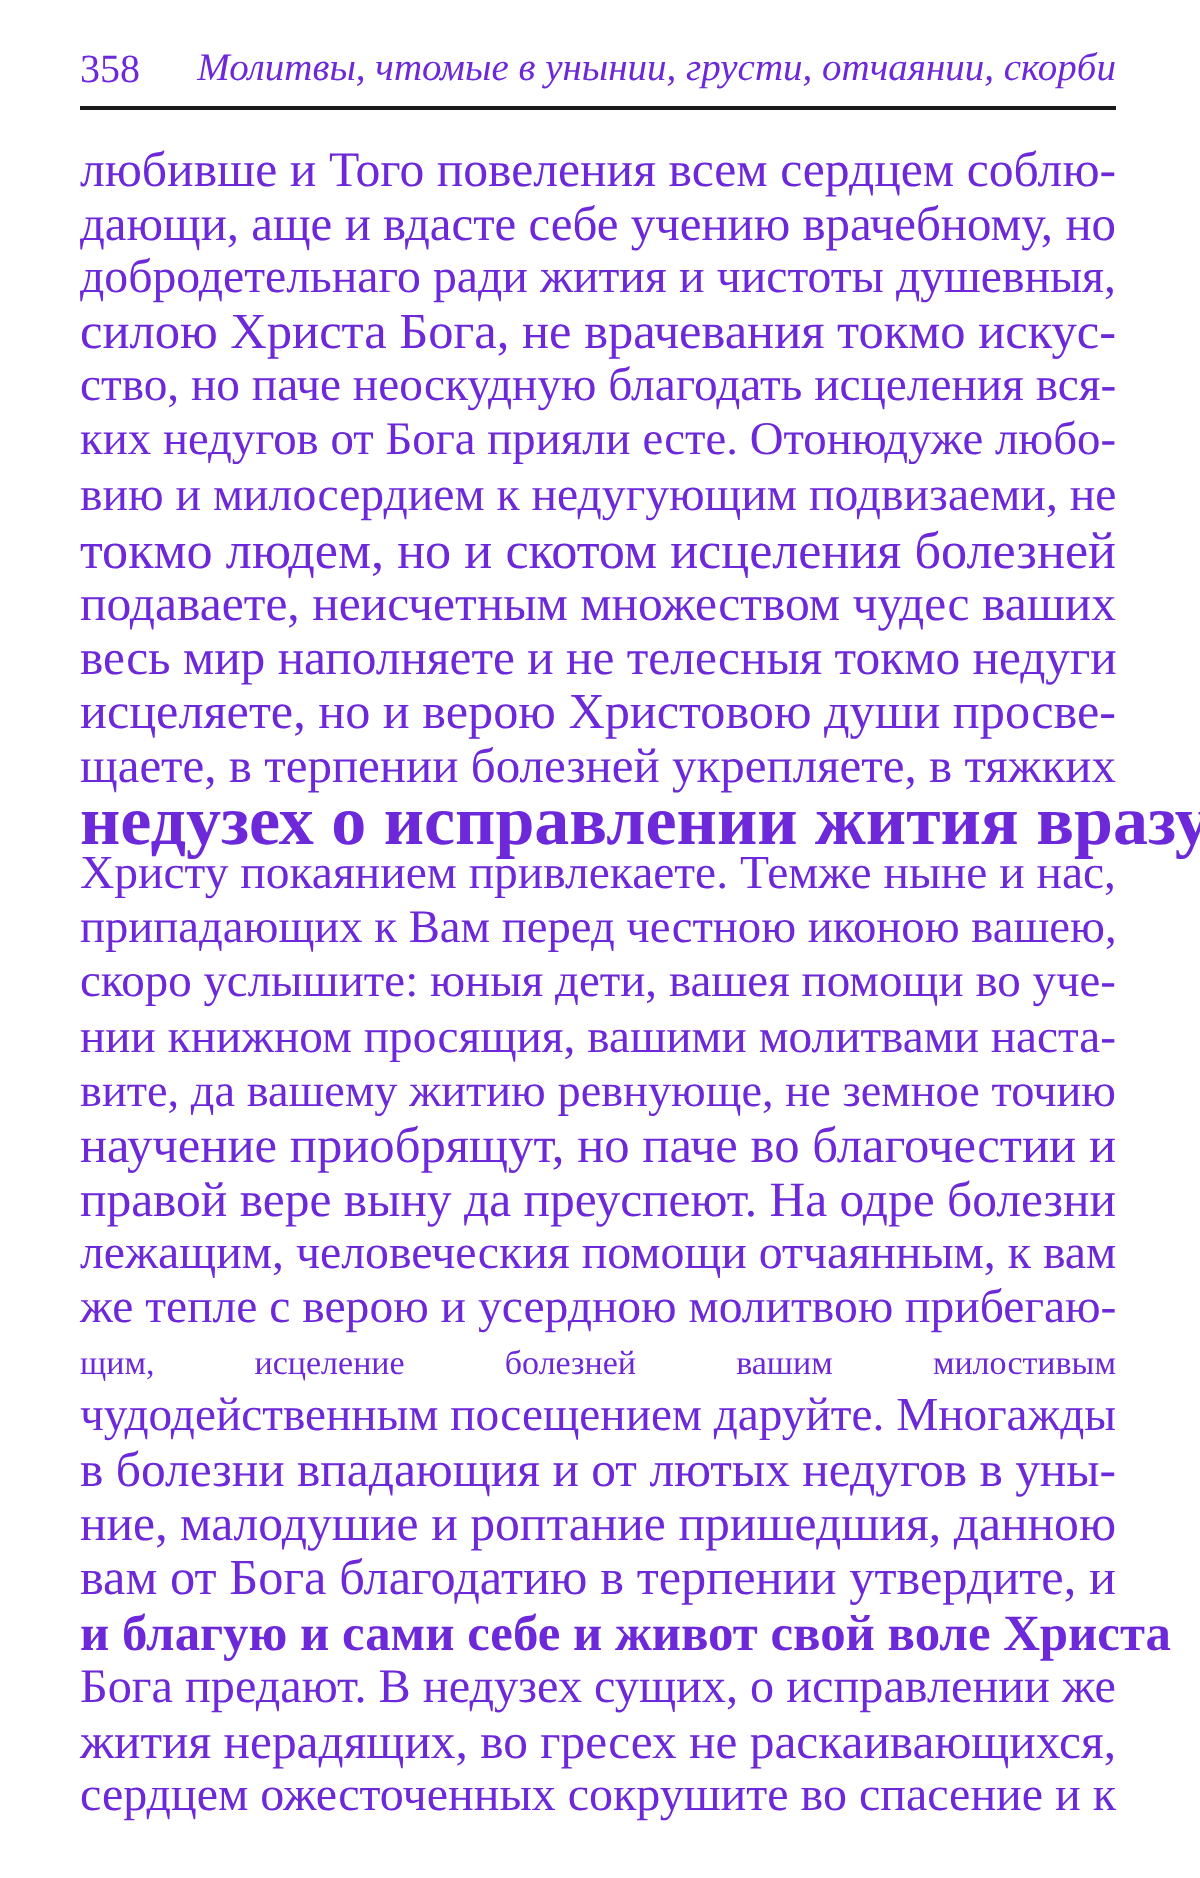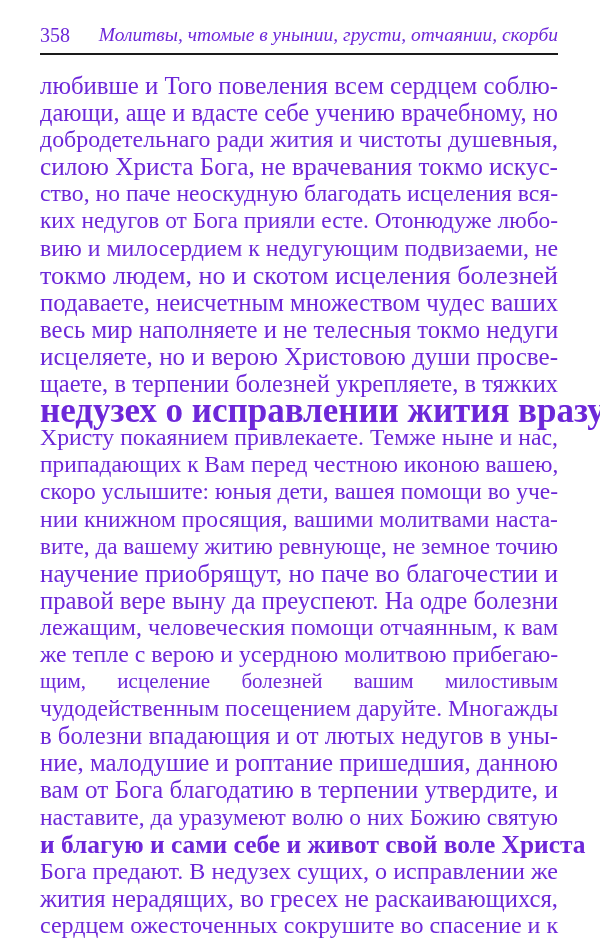--- a/index.html
+++ b/index.html
@@ -36,25 +36,24 @@
     <div class="line" style="text-align: left; display: block; font-size: 35px; font-weight: bold;">недузех о исправлении жития вразумляете и ко</div>
     <div class="line" style="text-align: left; display: block; font-size: 23.75px;">Христу покаянием привлекаете. Темже ныне и нас,</div>
     <div class="line" style="text-align: left; display: block; font-size: 23.35px;">припадающих к Вам перед честною иконою вашею,</div>
     <div class="line" style="text-align: left; display: block; font-size: 23.46px;">скоро услышите: юныя дети, вашея помощи во уче-</div>
     <div class="line" style="text-align: left; display: block; font-size: 23.63px;">нии книжном просящия, вашими молитвами наста-</div>
     <div class="line" style="text-align: right; display: block; font-size: 23.19px;">вите, да вашему житию ревнующе, не земное точию</div>
     <div class="line" style="text-align: left; display: block; font-size: 25.33px;">научение приобрящут, но паче во благочестии и</div>
     <div class="line" style="text-align: left; display: block; font-size: 24.73px;">правой вере выну да преуспеют. На одре болезни</div>
     <div class="line" style="text-align: left; display: block; font-size: 23.91px;">лежащим, человеческия помощи отчаянным, к вам</div>
     <div class="line" style="text-align: left; display: block; font-size: 23.79px;">же тепле с верою и усердною молитвою прибегаю-</div>
-    <div class="line" style="text-align: right; display: block; font-size: 21px;">щим, исцеление болезней вашим милостивым</div>
+    <div class="line" style="text-align: right; display: block; font-size: 17px;">щим, исцеление болезней вашим милостивым</div>
     <div class="line" style="text-align: left; display: block; font-size: 23.67px;">чудодейственным посещением даруйте. Многажды</div>
     <div class="line" style="text-align: left; display: block; font-size: 24.73px;">в болезни впадающия и от лютых недугов в уны-</div>
     <div class="line" style="text-align: left; display: block; font-size: 24.82px;">ние, малодушие и роптание пришедшия, данною</div>
     <div class="line" style="text-align: left; display: block; font-size: 25.19px;">вам от Бога благодатию в терпении утвердите, и</div>
-    <div class="line" style="text-align: left; display: block; font-size: 23.51px;">наставите, да уразумеют волю о них Божию святую</div>
     <div class="line" style="text-align: left; display: block; font-size: 25.42px; font-weight: bold;">и благую и сами себе и живот свой воле Христа</div>
     <div class="line" style="text-align: left; display: block; font-size: 24.12px;">Бога предают. В недузех сущих, о исправлении же</div>
     <div class="line" style="text-align: left; display: block; font-size: 24.69px;">жития нерадящих, во гресех не раскаивающихся,</div>
     <div class="line" style="text-align: left; display: block; font-size: 24px;">сердцем ожесточенных сокрушите во спасение и к</div>
 
   </div>
 </div>
 
 </body></html>

